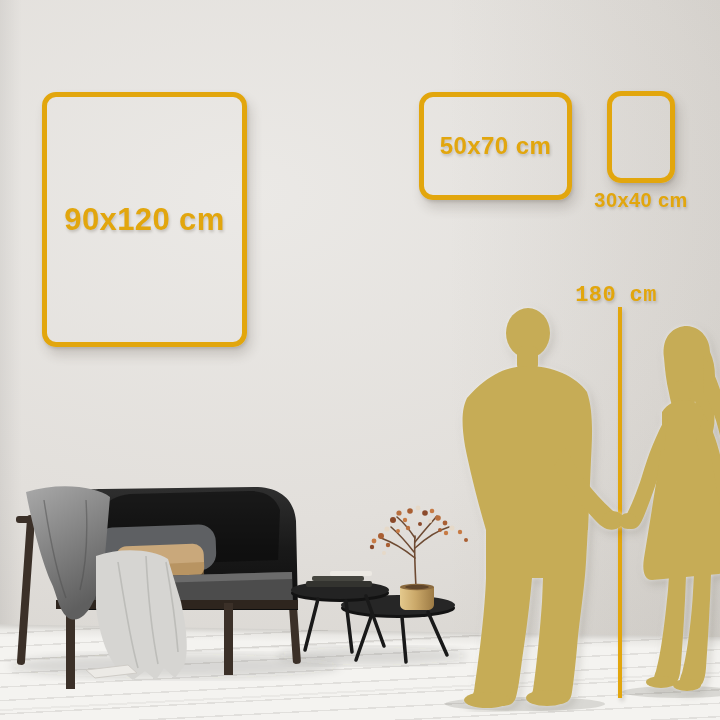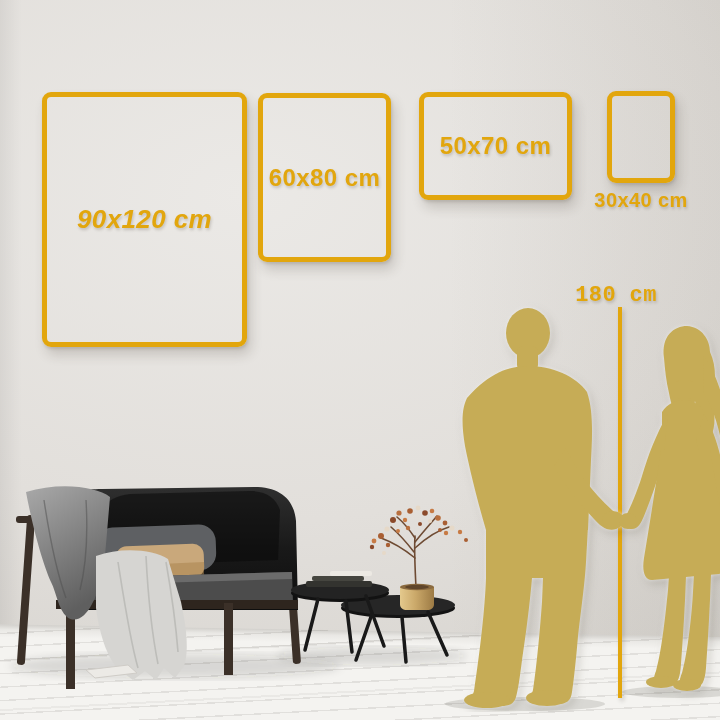--- a/index.html
+++ b/index.html
@@ -34,31 +34,31 @@
       repeating-linear-gradient(356deg, rgba(0,0,0,0) 0 47px, rgba(70,64,58,0.06) 47px 49px);
   }
   .floor::before{
     content:"";position:absolute;left:0;top:0;width:100%;height:14px;
     background:linear-gradient(180deg, rgba(90,84,76,0.22), rgba(90,84,76,0.07) 5px, rgba(0,0,0,0) 13px);
     z-index:1;
   }
   
   .frame{
     position:absolute;box-sizing:border-box;
-    border:5px solid var(--accent);border-radius:9px;
+    border:5px solid var(--accent);border-radius:14px;
     box-shadow:4px 8px 12px rgba(60,52,38,0.18), 1px 2px 3px rgba(60,52,38,0.15);
     display:flex;align-items:center;justify-content:center;
   }
   .frame-label, .floating-label{
     color:var(--accent);font-weight:bold;letter-spacing:0.4px;
     text-shadow:1px 2px 3px rgba(60,52,38,0.22);
     white-space:nowrap;
   }
   #frame-90x120{left:42px;top:92px;width:205px;height:255px;}
-  #frame-90x120 .frame-label{font-size:26px;font-style:italic;}
+  #frame-90x120 .frame-label{font-size:31px;}
   #frame-60x80{left:258px;top:93px;width:133px;height:169px;}
   #frame-60x80 .frame-label{font-size:24px;}
   #frame-50x70{left:419px;top:92px;width:153px;height:108px;}
   #frame-50x70 .frame-label{font-size:24px;}
   #frame-30x40{left:607px;top:91px;width:68px;height:92px;}
   .floating-label{position:absolute;text-align:center;}
   #label-30x40{left:561px;top:189px;width:160px;font-size:20px;}
   
   #ruler-label{left:536px;top:283px;width:160px;font-size:22px;font-family:Liberation Mono, monospace;}
   .ruler-line{
@@ -177,23 +177,20 @@
       </g>
       <path d="M400 587 h34 v17 c0 4 -3 6 -7 6 h-20 c-4 0 -7 -2 -7 -6 Z" fill="url(#vaseGrad)"></path>
       <ellipse cx="417" cy="587" rx="17" ry="3.2" fill="#8A6A3F"></ellipse>
       <ellipse cx="417" cy="587" rx="12" ry="2.2" fill="#5F452A"></ellipse>
     </g>
   </svg>
 
   <div class="frame" id="frame-90x120">
     <span class="frame-label">90x120 cm</span>
   </div>
-  <div class="frame" id="frame-60x80">
-    <span class="frame-label">60x80 cm</span>
-  </div>
   <div class="frame" id="frame-50x70">
     <span class="frame-label">50x70 cm</span>
   </div>
   <div class="frame" id="frame-30x40"></div>
   <div class="floating-label" id="label-30x40">30x40 cm</div>
 
   <div class="floating-label" id="ruler-label">180 cm</div>
   <div class="ruler-line"></div>
 
   <svg class="couple-svg" viewBox="0 0 290 412" aria-hidden="true">

